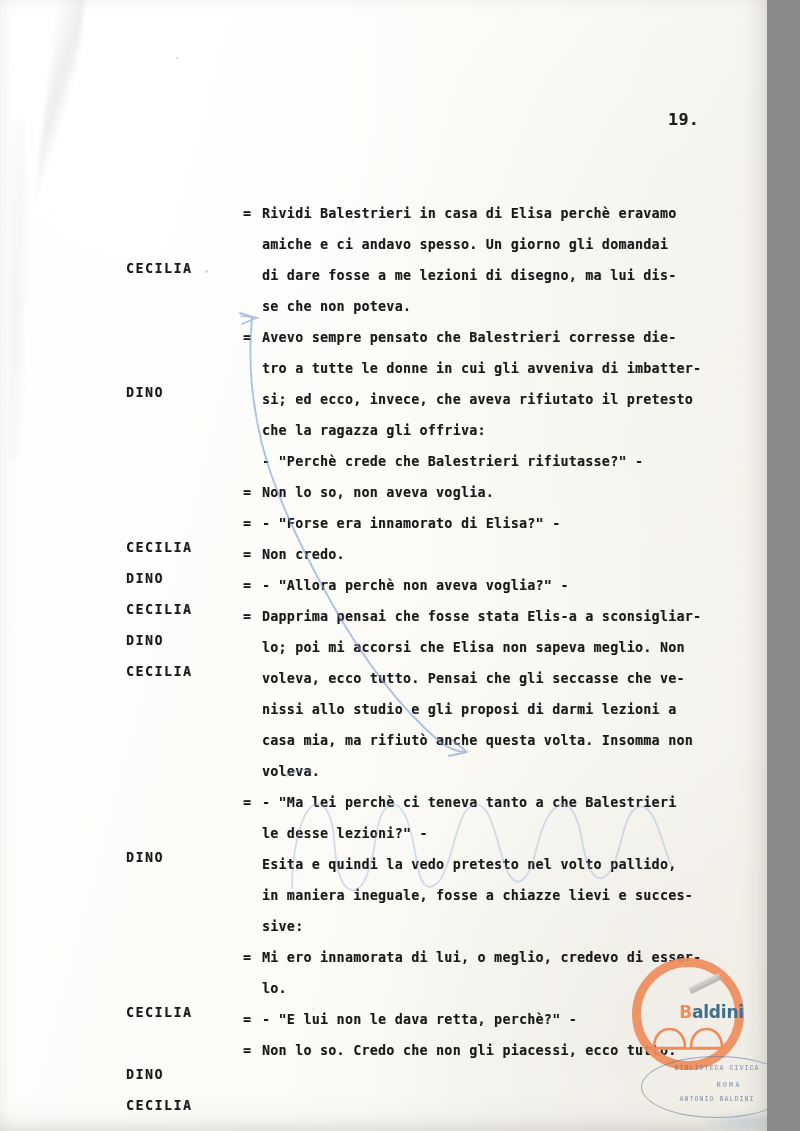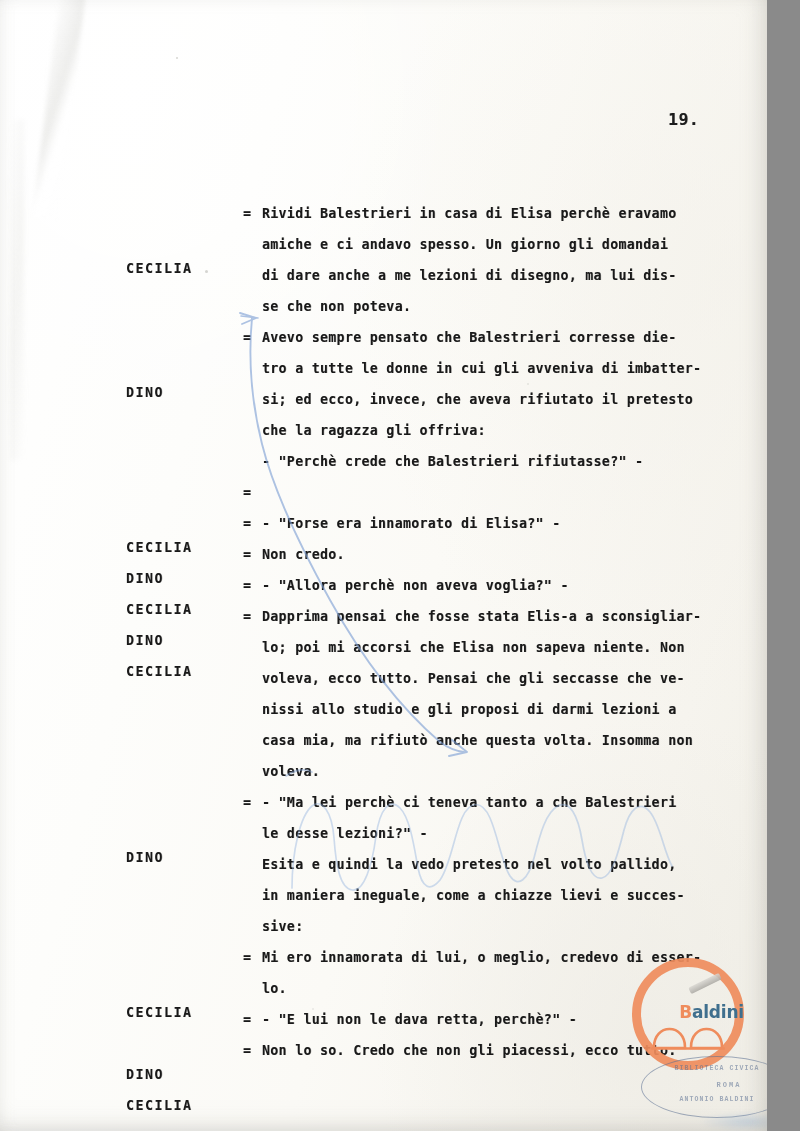--- a/index.html
+++ b/index.html
@@ -189,45 +189,45 @@
   <div class="speck" style="left:205px; top:270px; width:3px; height:3px;"></div>
   <div class="speck" style="left:176px; top:57px; width:2px; height:2px;"></div>
   <div class="speck" style="left:527px; top:383px; width:2px; height:2px; opacity:.5;"></div>
   <div class="speck" style="left:312px; top:1008px; width:2px; height:2px; opacity:.45;"></div>
 
   <div class="page-no">19.</div>
 
   <div class="script">
     <div class="line"><span class="spk">CECILIA</span><span class="eq">=</span><span class="txt">Rividi Balestrieri in casa di Elisa perchè eravamo</span></div>
     <div class="line"><span class="spk"></span><span class="eq"></span><span class="txt cont">amiche e ci andavo spesso. Un giorno gli domandai</span></div>
-    <div class="line"><span class="spk"></span><span class="eq"></span><span class="txt cont">di dare anche a me lezioni di disegno, ma lui dis-</span></div>
+    <div class="line"><span class="spk"></span><span class="eq"></span><span class="txt cont">di dare fosse a me lezioni di disegno, ma lui dis-</span></div>
     <div class="line"><span class="spk"></span><span class="eq"></span><span class="txt cont">se che non poteva.</span></div>
 
     <div class="line"><span class="spk">DINO</span><span class="eq">=</span><span class="txt">Avevo sempre pensato che Balestrieri corresse die-</span></div>
     <div class="line"><span class="spk"></span><span class="eq"></span><span class="txt cont">tro a tutte le donne in cui gli avveniva di imbatter-</span></div>
     <div class="line"><span class="spk"></span><span class="eq"></span><span class="txt cont">si; ed ecco, invece, che aveva rifiutato il pretesto</span></div>
     <div class="line"><span class="spk"></span><span class="eq"></span><span class="txt cont">che la ragazza gli offriva:</span></div>
     <div class="line"><span class="spk"></span><span class="eq"></span><span class="txt cont">- "Perchè crede che Balestrieri rifiutasse?" -</span></div>
 
-    <div class="line"><span class="spk">CECILIA</span><span class="eq">=</span></div>
+    <div class="line"><span class="spk">CECILIA</span><span class="eq">=</span><span class="txt">Non lo so, non aveva voglia.</span></div>
     <div class="line"><span class="spk">DINO</span><span class="eq">=</span><span class="txt">- "Forse era innamorato di Elisa?" -</span></div>
     <div class="line"><span class="spk">CECILIA</span><span class="eq">=</span><span class="txt">Non credo.</span></div>
     <div class="line"><span class="spk">DINO</span><span class="eq">=</span><span class="txt">- "Allora perchè non aveva voglia?" -</span></div>
 
     <div class="line"><span class="spk">CECILIA</span><span class="eq">=</span><span class="txt">Dapprima pensai che fosse stata Elis-a a sconsigliar-</span></div>
-    <div class="line"><span class="spk"></span><span class="eq"></span><span class="txt cont">lo; poi mi accorsi che Elisa non sapeva niente. Non</span></div>
+    <div class="line"><span class="spk"></span><span class="eq"></span><span class="txt cont">lo; poi mi accorsi che Elisa non sapeva meglio. Non</span></div>
     <div class="line"><span class="spk"></span><span class="eq"></span><span class="txt cont">voleva, ecco tutto. Pensai che gli seccasse che ve-</span></div>
     <div class="line"><span class="spk"></span><span class="eq"></span><span class="txt cont">nissi allo studio e gli proposi di darmi lezioni a</span></div>
     <div class="line"><span class="spk"></span><span class="eq"></span><span class="txt cont">casa mia, ma rifiutò anche questa volta. Insomma non</span></div>
     <div class="line"><span class="spk"></span><span class="eq"></span><span class="txt cont">voleva.</span></div>
 
     <div class="line"><span class="spk">DINO</span><span class="eq">=</span><span class="txt">- "Ma lei perchè ci teneva tanto a che Balestrieri</span></div>
     <div class="line"><span class="spk"></span><span class="eq"></span><span class="txt cont">le desse lezioni?" -</span></div>
     <div class="line"><span class="spk"></span><span class="eq"></span><span class="txt cont">Esita e quindi la vedo pretesto nel volto pallido,</span></div>
-    <div class="line"><span class="spk"></span><span class="eq"></span><span class="txt cont">in maniera ineguale, come a chiazze lievi e succes-</span></div>
+    <div class="line"><span class="spk"></span><span class="eq"></span><span class="txt cont">in maniera ineguale, fosse a chiazze lievi e succes-</span></div>
     <div class="line"><span class="spk"></span><span class="eq"></span><span class="txt cont">sive:</span></div>
 
     <div class="line"><span class="spk">CECILIA</span><span class="eq">=</span><span class="txt">Mi ero innamorata di lui, o meglio, credevo di esser-</span></div>
     <div class="line"><span class="spk"></span><span class="eq"></span><span class="txt cont">lo.</span></div>
     <div class="line"><span class="spk">DINO</span><span class="eq">=</span><span class="txt">- "E lui non le dava retta, perchè?" -</span></div>
     <div class="line"><span class="spk">CECILIA</span><span class="eq">=</span><span class="txt">Non lo so. Credo che non gli piacessi, ecco tutto.</span></div>
   </div>
 
   <svg class="pen" width="800" height="1131" viewBox="0 0 800 1131">
 

